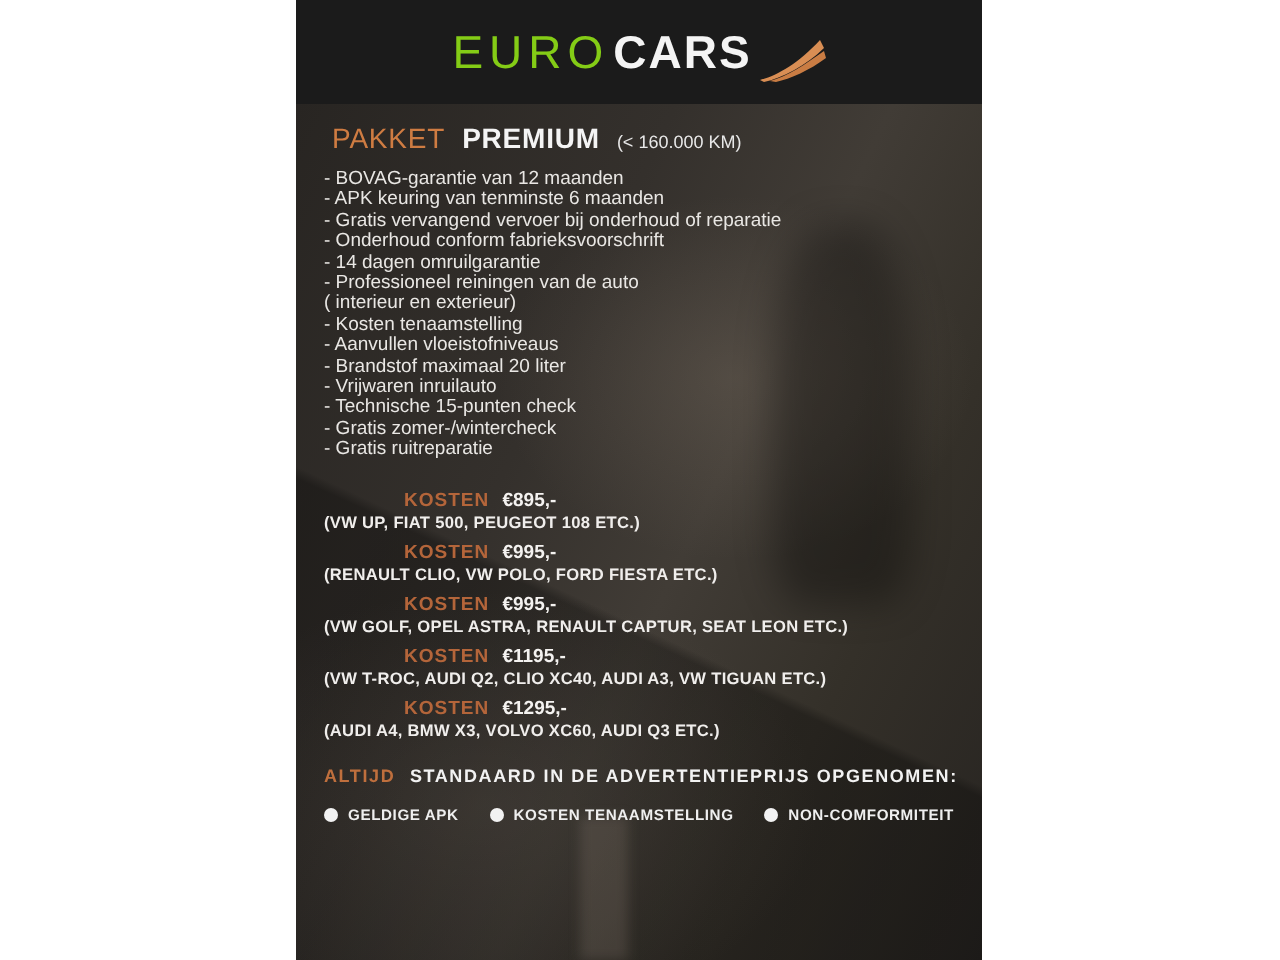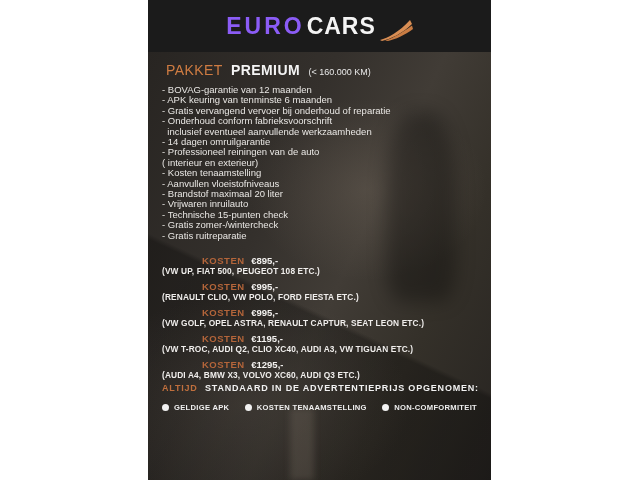--- a/index.html
+++ b/index.html
@@ -35,21 +35,21 @@
   }
 
   
   .logo-band{
     position:absolute;left:0;top:0;width:100%;height:52px;
     background:#1b1b1b;
     display:flex;align-items:center;justify-content:center;
   }
   .logo{display:flex;align-items:center;line-height:1;}
   .logo .euro{
-    color:#8b5cf6;font-size:23px;font-weight:700;letter-spacing:3px;
+    color:#84cc16;font-size:23px;font-weight:400;letter-spacing:3px;
   }
   .logo .cars{
     color:#f4f4f4;font-size:23px;font-weight:800;letter-spacing:1px;margin-left:2px;
   }
   .logo svg{margin-left:3px;margin-top:8px;}
 
   
   .content{
     position:absolute;left:0;top:52px;width:100%;box-sizing:border-box;
     padding:9px 10px 0 14px;color:#ededed;
@@ -112,21 +112,20 @@
         <span class="accent">PAKKET</span>
         <span class="main">PREMIUM</span>
         <span class="suffix">(&lt; 160.000 KM)</span>
       </div>
 
       <div class="features">
         <div class="feature-line">- BOVAG-garantie van 12 maanden</div>
         <div class="feature-line">- APK keuring van tenminste 6 maanden</div>
         <div class="feature-line">- Gratis vervangend vervoer bij onderhoud of reparatie</div>
         <div class="feature-line">- Onderhoud conform fabrieksvoorschrift</div>
-        <div class="feature-line">  inclusief eventueel aanvullende werkzaamheden</div>
         <div class="feature-line">- 14 dagen omruilgarantie</div>
         <div class="feature-line">- Professioneel reiningen van de auto</div>
         <div class="feature-line">( interieur en exterieur)</div>
         <div class="feature-line">- Kosten tenaamstelling</div>
         <div class="feature-line">- Aanvullen vloeistofniveaus</div>
         <div class="feature-line">- Brandstof maximaal 20 liter</div>
         <div class="feature-line">- Vrijwaren inruilauto</div>
         <div class="feature-line">- Technische 15-punten check</div>
         <div class="feature-line">- Gratis zomer-/wintercheck</div>
         <div class="feature-line">- Gratis ruitreparatie</div>

